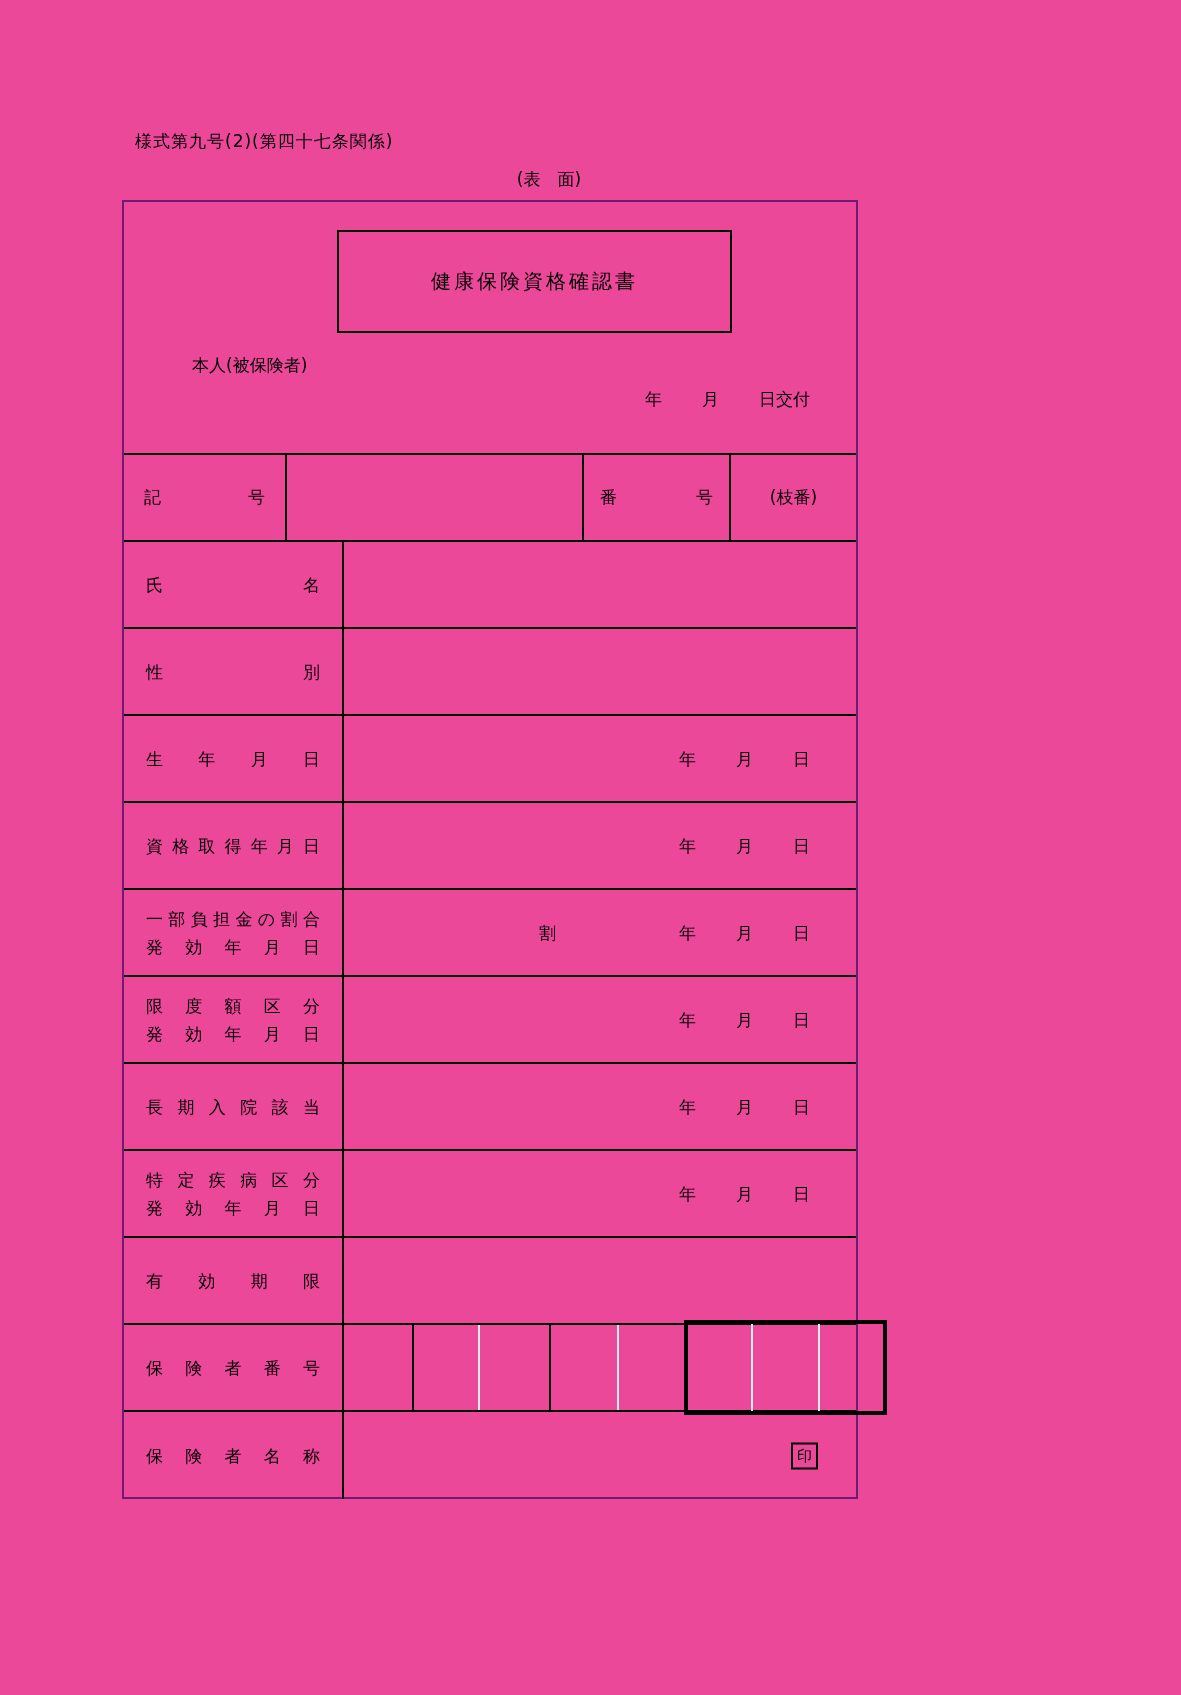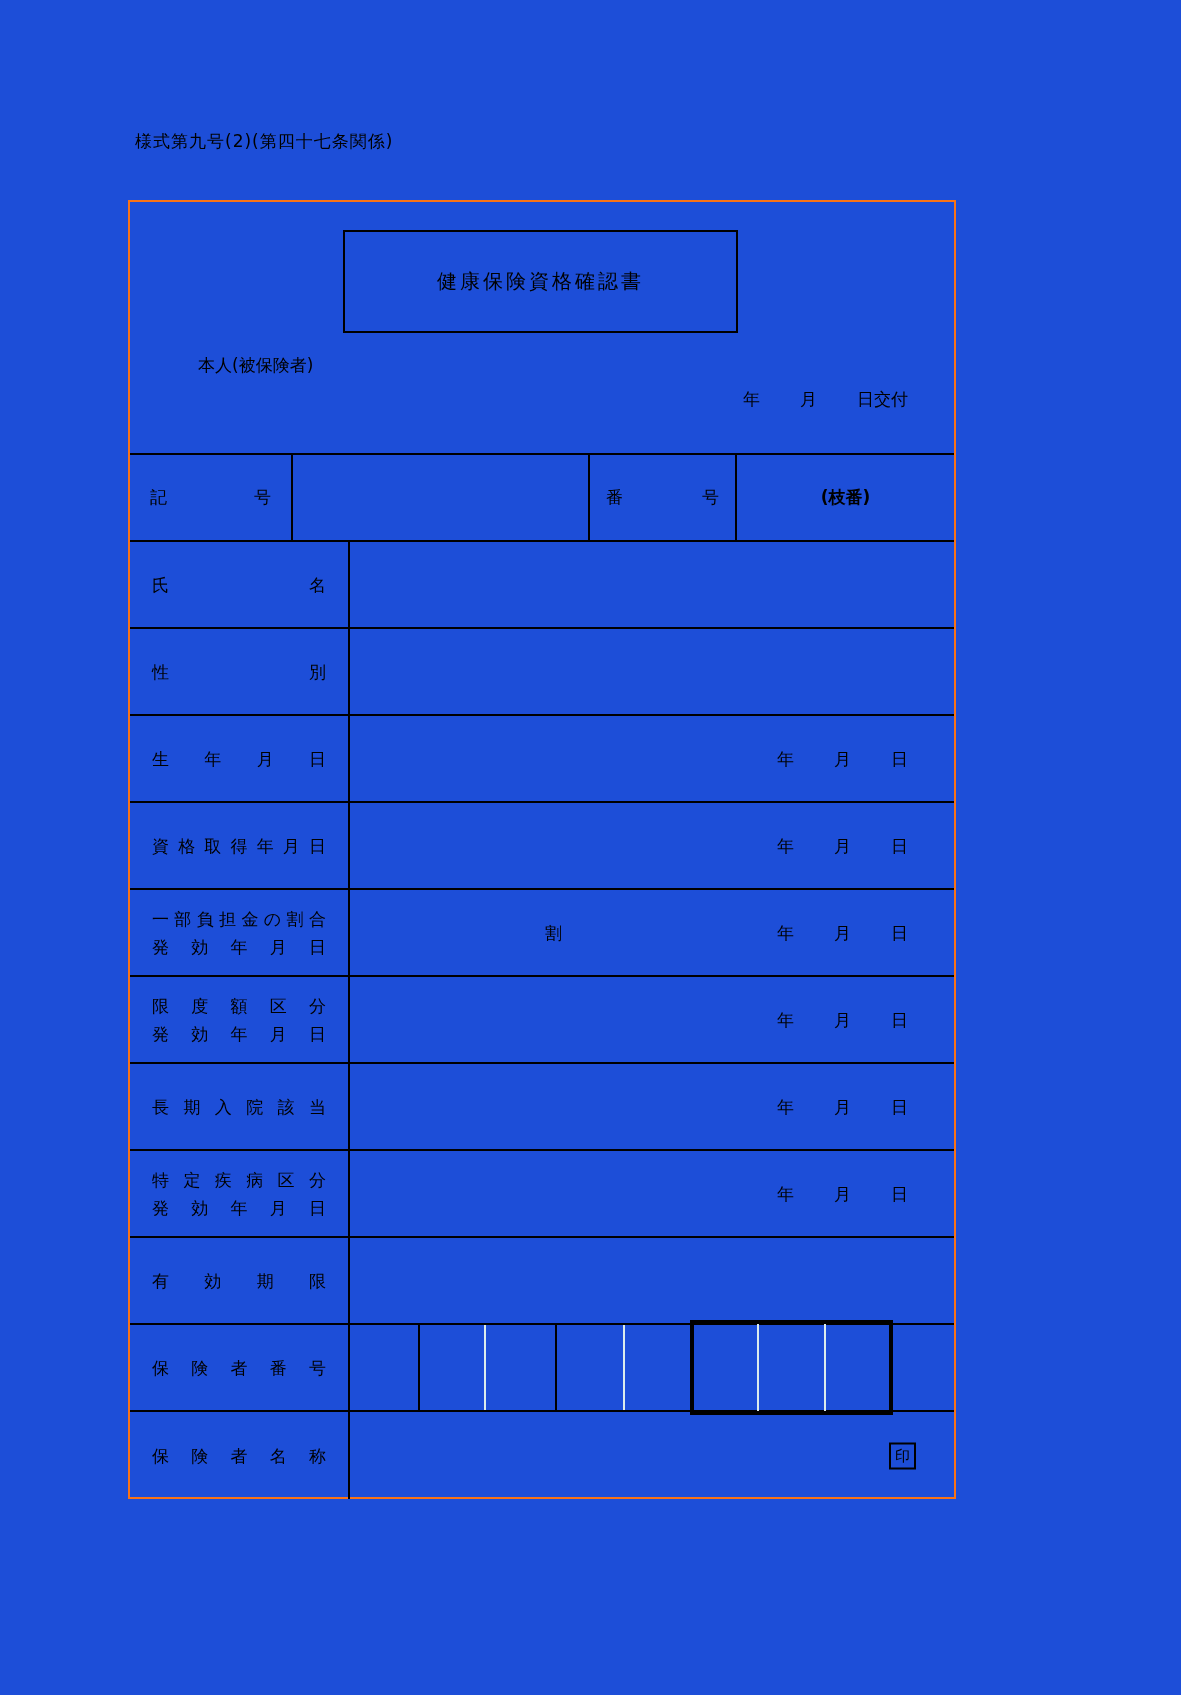--- a/index.html
+++ b/index.html
@@ -1,34 +1,34 @@
 <!DOCTYPE html>
 <html><head>
 <meta charset="utf-8">
 <style>
   html,body{margin:0;padding:0;background:#ffffff;}
   .page{
     position:relative;
     width:1181px;height:1695px;
-    background:#1d4ed8;
+    background:#ec4899;
     font-family:"DejaVu Sans",sans-serif;
     color:#000;
   }
   .form-note{
     position:absolute;left:135px;top:130px;
     font-size:17px;letter-spacing:1px;
   }
   .side-label{
     position:absolute;left:135px;top:168px;width:828px;
     text-align:center;font-size:17px;
   }
   .sheet{
-    position:absolute;left:128px;top:200px;
-    width:828px;height:1299px;
-    border:2px solid #f97316;
+    position:absolute;left:122px;top:200px;
+    width:736px;height:1299px;
+    border:2px solid #701a75;
     box-sizing:border-box;
   }
   
   .head{
     position:relative;height:253px;
     border-bottom:2px solid #000;box-sizing:border-box;
   }
   .title-box{
     position:absolute;left:213px;top:28px;
     width:395px;height:103px;
@@ -70,21 +70,20 @@
   .code-row .c1 .jlabel{width:123px;}
   .code-row .c2{width:297px;flex:0 0 297px;border-right:2px solid #000;box-sizing:border-box;}
   .code-row .c3{
     width:147px;flex:0 0 147px;border-right:2px solid #000;box-sizing:border-box;
     display:flex;align-items:center;padding:0 16px;font-size:17px;
   }
   .code-row .c3 .jlabel{width:115px;}
   .code-row .c4{
     flex:1 1 auto;display:flex;align-items:center;justify-content:center;
     font-size:17px;
-    font-weight:bold;
   }
   .date-group{
     position:absolute;right:46px;top:50%;transform:translateY(-50%);
     display:inline-flex;gap:40px;font-size:17px;
   }
   .unit-wari{
     position:absolute;left:195px;top:50%;transform:translateY(-50%);
     font-size:17px;
   }
   
@@ -101,20 +100,21 @@
     display:flex;align-items:center;justify-content:center;
     font-size:15px;
   }
 </style>
 </head>
 <body>
 
 <div class="page">
 
   <div class="form-note">様式第九号(2)(第四十七条関係)</div>
+  <div class="side-label">(表　面)</div>
 
   <div class="sheet">
 
     <div class="head">
       <div class="title-box">
         <span>健康保険資格確認書</span>
       </div>
       <div class="holder">本人(被保険者)</div>
       <div class="issue-date">
         <span>年</span>

